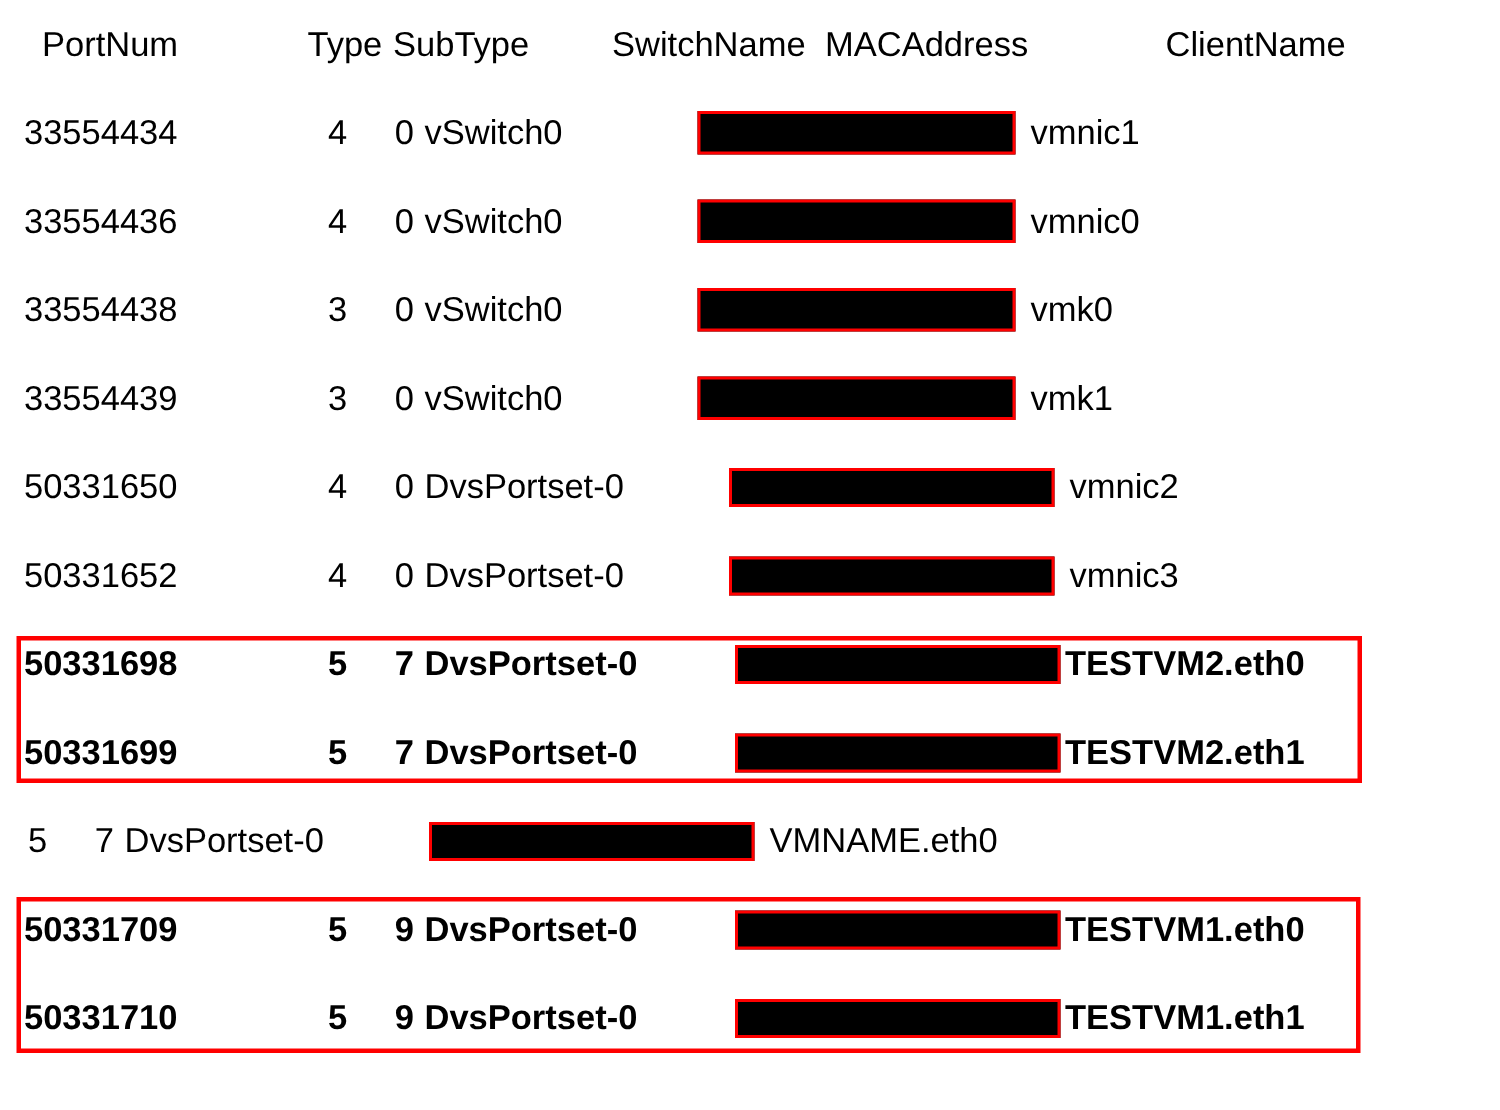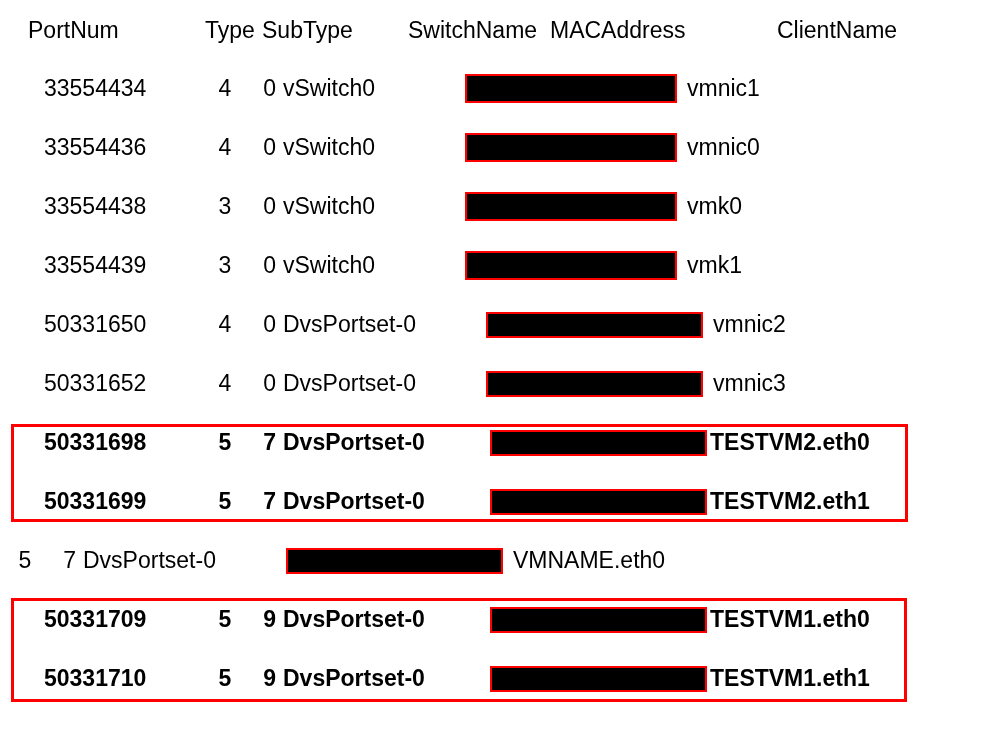--- a/index.html
+++ b/index.html
@@ -38,21 +38,21 @@
   
   .row{
     display:flex;
     align-items:center;
     height:59px;
     font-size:23px;
     font-weight:400;
     white-space:pre;
   }
   .row.bold{font-weight:700;}
-  .c1{width:200px;padding-left:44px;box-sizing:border-box;}
+  .c1{width:200px;padding-left:16px;box-sizing:border-box;}
   .c2{width:50px;text-align:center;}
   .c3{width:26px;text-align:right;}
   .c4{width:189px;padding-left:7px;box-sizing:border-box;}
   
   .c5{
     display:inline-block;
     background:#000;
     border:2px solid var(--red);
     box-sizing:border-box;
     flex:0 0 auto;

